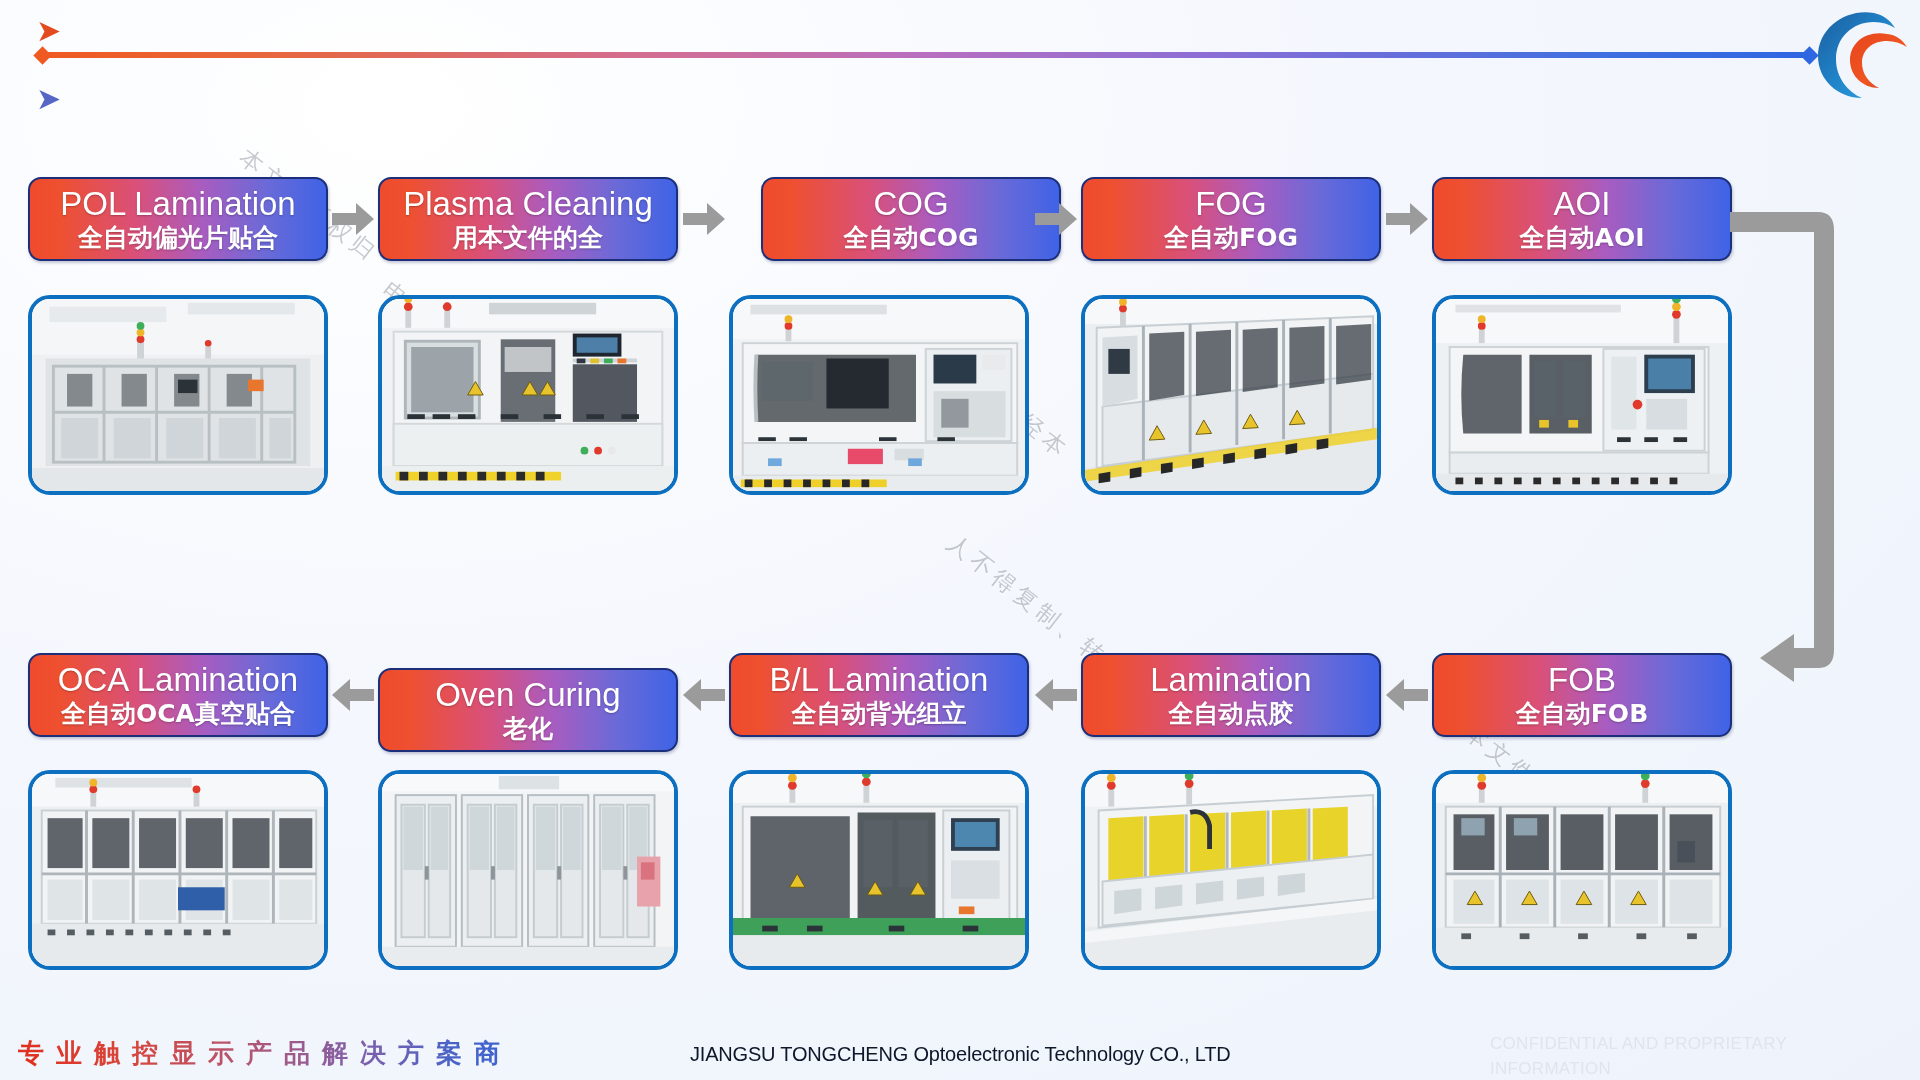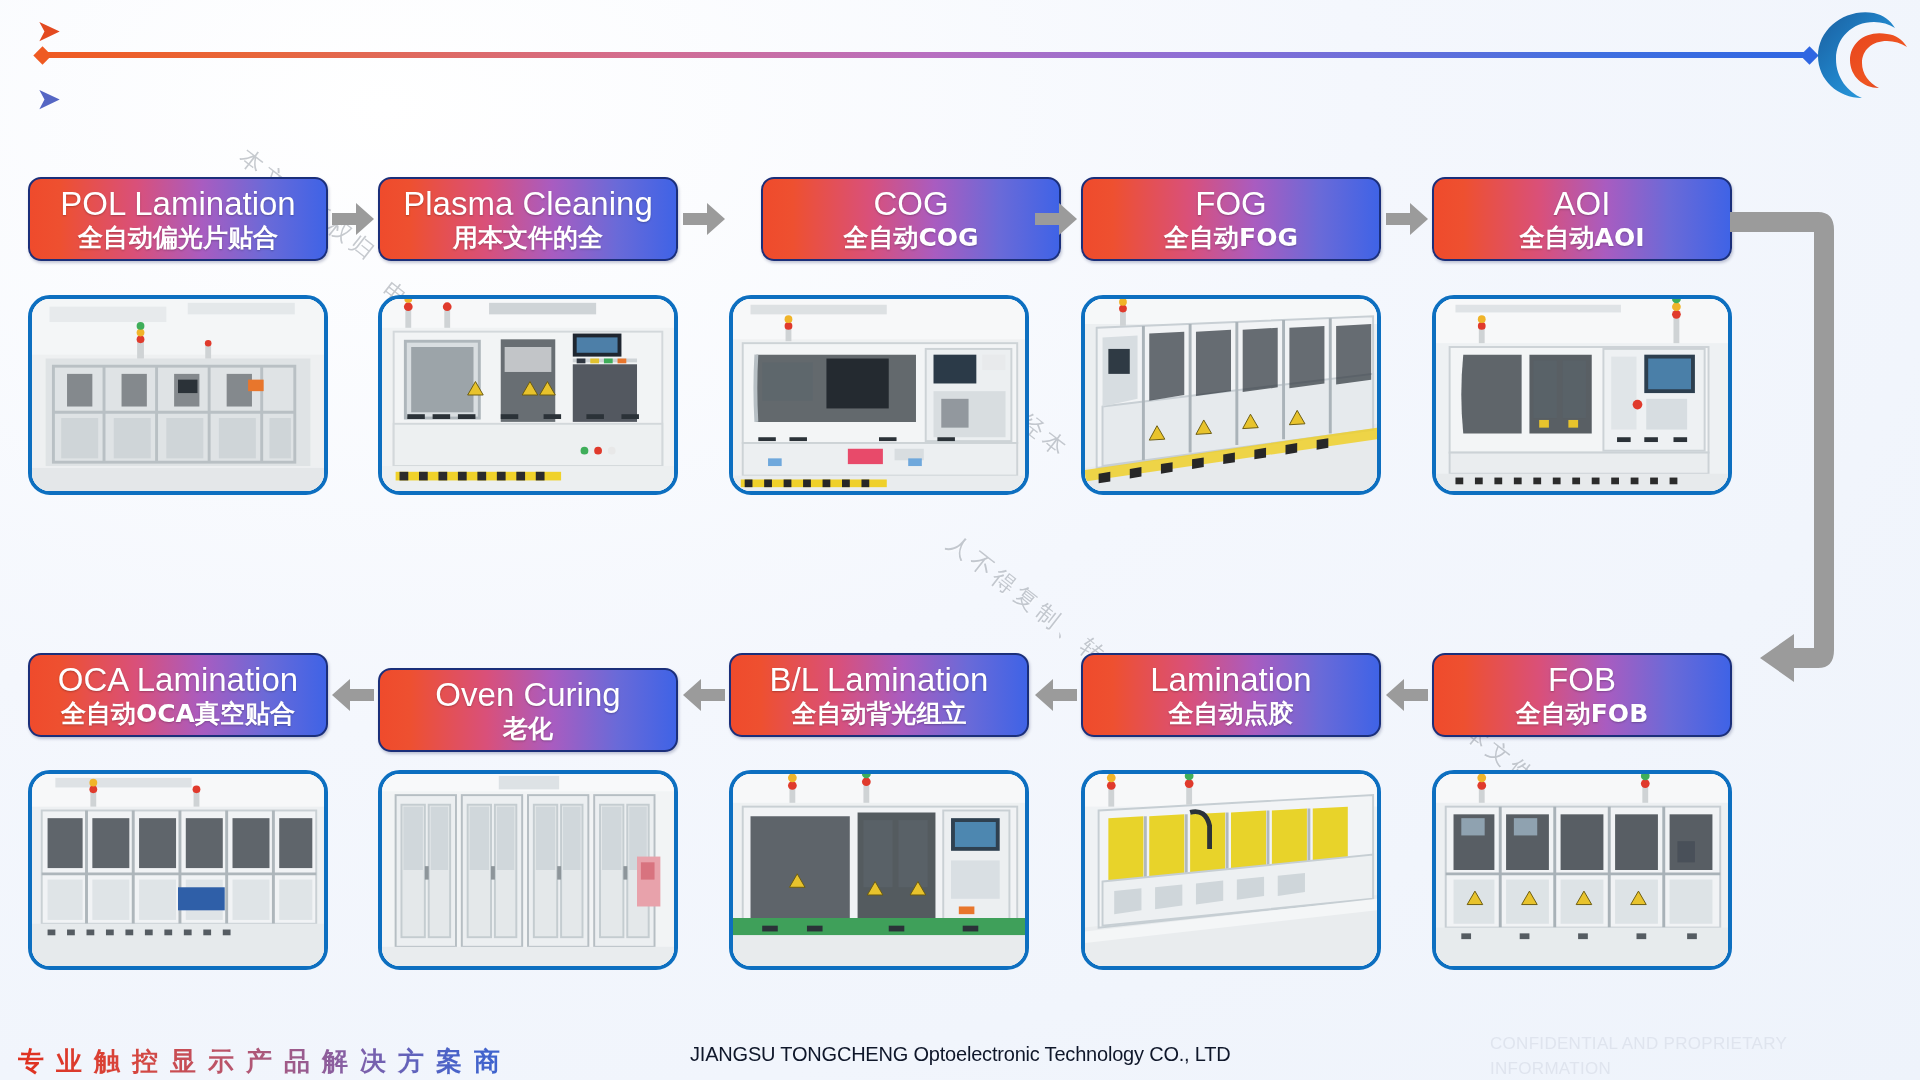--- a/index.html
+++ b/index.html
@@ -110,21 +110,21 @@
   .arrow svg{ display:block; }
 
   
   .ft-cn{
     position:absolute; left:18px; top:1036px;
     font-size:26px; font-weight:700; letter-spacing:12px;
     font-family:Liberation Mono, monospace;
     white-space:nowrap;
     background:linear-gradient(90deg,#e0301e 0%,#d8453b 22%,#b55670 45%,#8260a8 68%,#4a63c8 88%,#3a63d0 100%);
     -webkit-background-clip:text; background-clip:text;
-    color:transparent;margin-top:8px; -webkit-text-fill-color:transparent;
+    color:transparent; -webkit-text-fill-color:transparent;
   }
   .ft-en{
     position:absolute; left:690px; top:1043px;
     font-size:20px; color:#0f172a; letter-spacing:-.2px; white-space:nowrap;
   }
   .ft-conf{
     position:absolute; left:1490px; top:1032px; width:300px;
     font-size:17px; line-height:1.45; color:#dfe4ee; letter-spacing:.3px;
   }
 </style>

